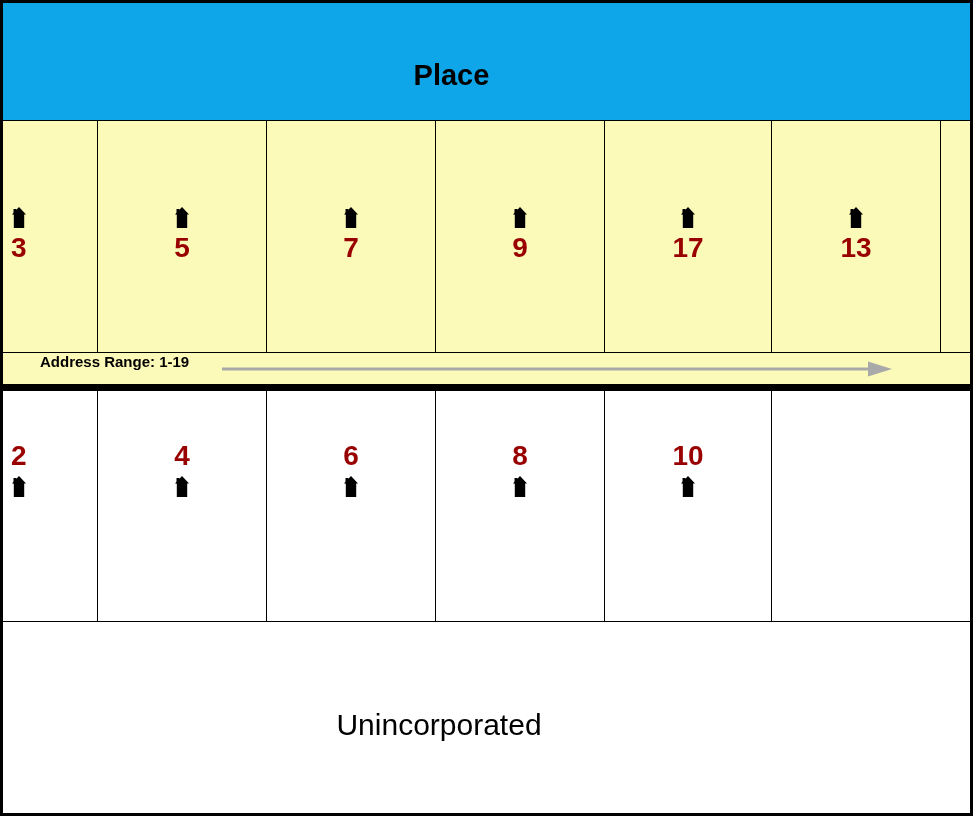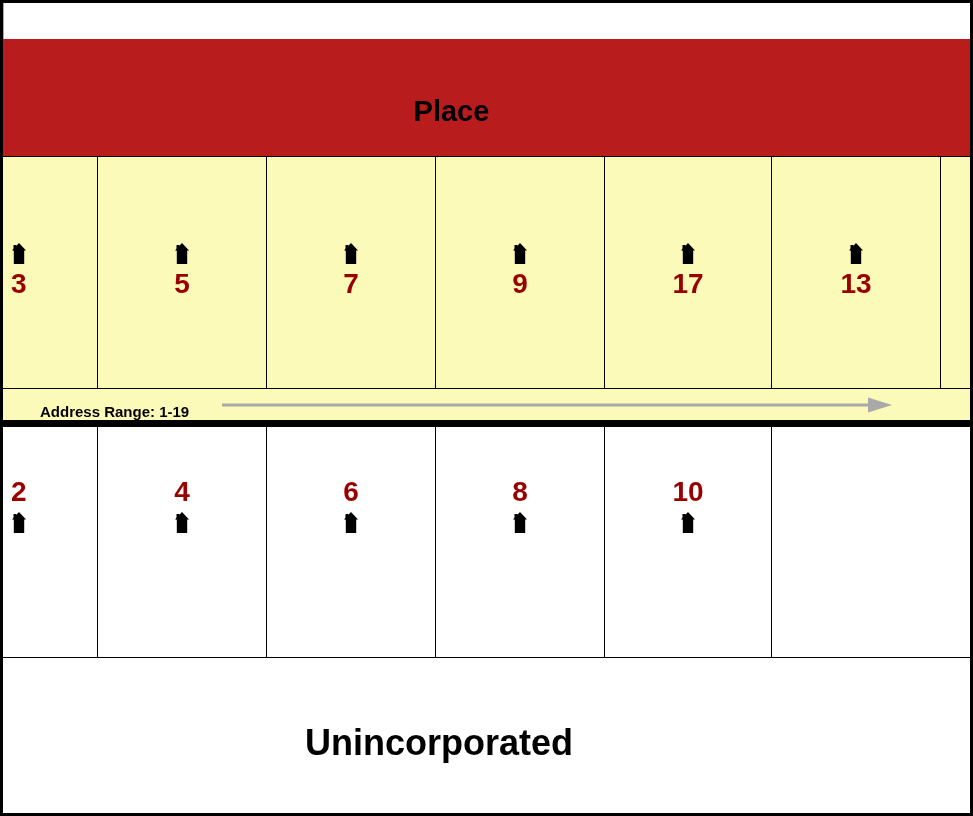--- a/index.html
+++ b/index.html
@@ -13,28 +13,27 @@
     background: #fff;
     display: flex;
     flex-direction: column;
     font-family: "Liberation Sans", sans-serif;
     overflow: hidden;
   }
 
   
   .place-band {
     height: 118px;
-    background: #b91c1c;
+    background: #0ea5e9;
     border-bottom: 1px solid #000;
     display: flex;
     align-items: center;
     justify-content: center;
     padding-top: 28px;
     padding-right: 70px;
-    margin-top: 36px;
   }
   .place-band .title {
     font-size: 29px;
     font-weight: bold;
     color: #000;
   }
 
   
   .parcel-row {
     display: flex;
@@ -69,21 +68,21 @@
     color: #990000;
   }
   .parcel-row.odd  .house-num { margin-top: 5px; }
   .parcel-row.even .house-icon-wrap { margin-top: 5px; }
   .house-icon-wrap { line-height: 0; }
 
   
   .range-strip {
     position: relative;
     display: flex;
-    align-items: flex-end;
+    align-items: flex-start;
   }
   .range-strip.odd-side  { height: 31px; background: #FCFAB9; }
   .range-strip.even-side { height: 26px; background: #ffffff; border-bottom: 1px solid #000; }
   .range-label {
     font-size: 15px;
     font-weight: bold;
     color: #000;
     padding-left: 37px;
     white-space: nowrap;
   }
@@ -102,22 +101,22 @@
   .unincorporated-band {
     flex: 1;
     background: #fff;
     display: flex;
     align-items: center;
     justify-content: center;
     padding-top: 14px;
     padding-right: 95px;
   }
   .unincorporated-band .title {
-    font-size: 36px;
-    font-weight: bold;
+    font-size: 30px;
+    font-weight: normal;
     color: #000;
   }
 </style>
 </head>
 <body>
 
 <div class="canvas">
 
   <div class="place-band">
     <span class="title">Place</span>

